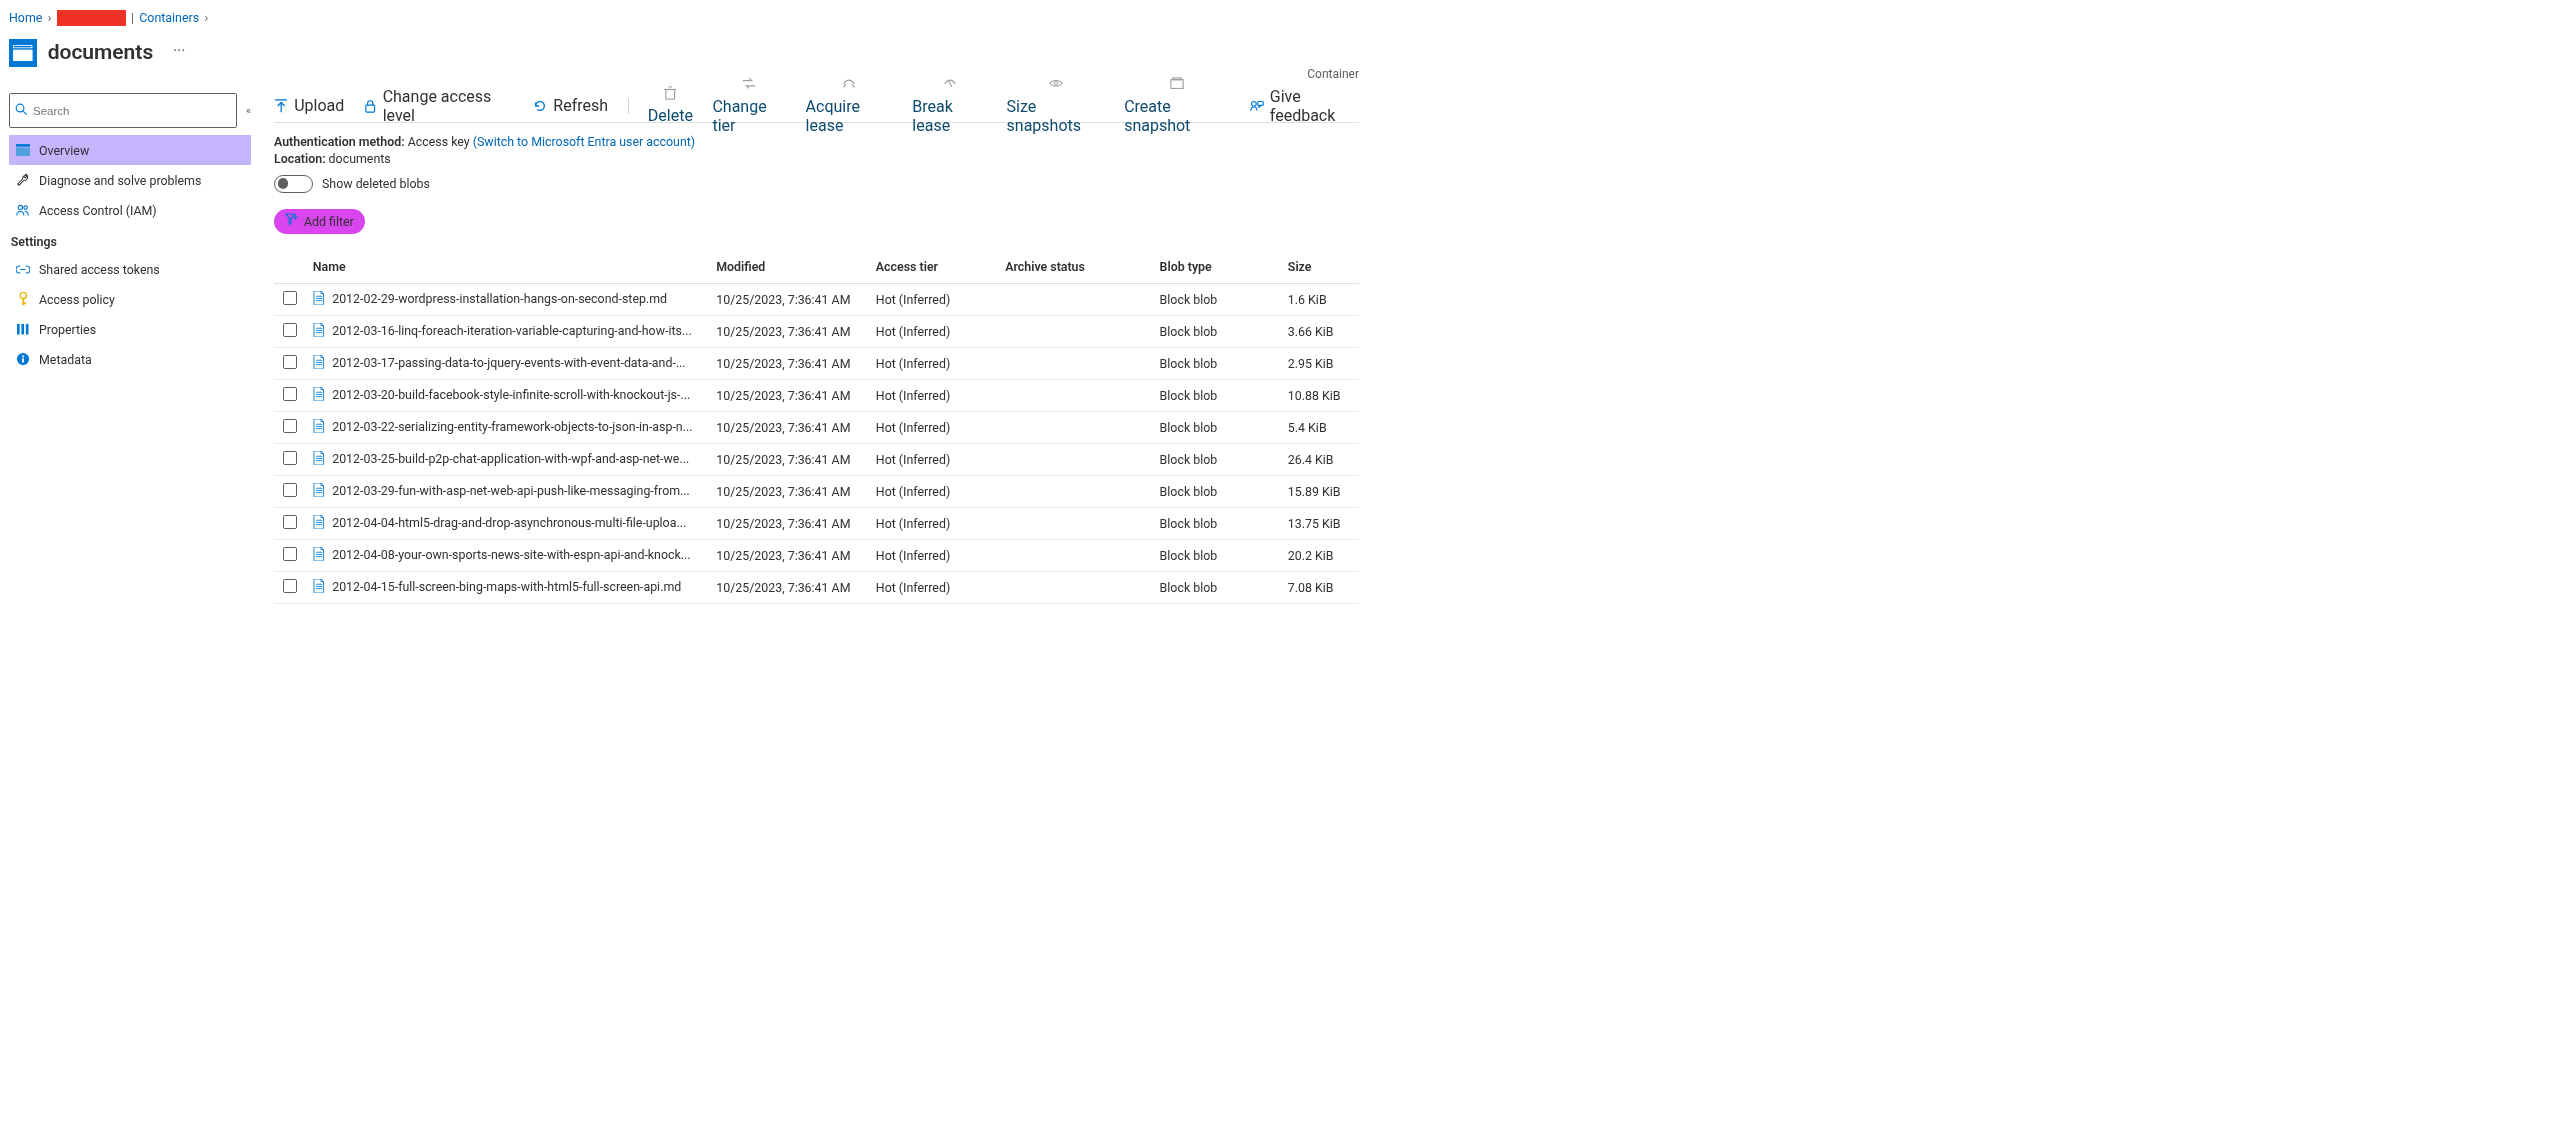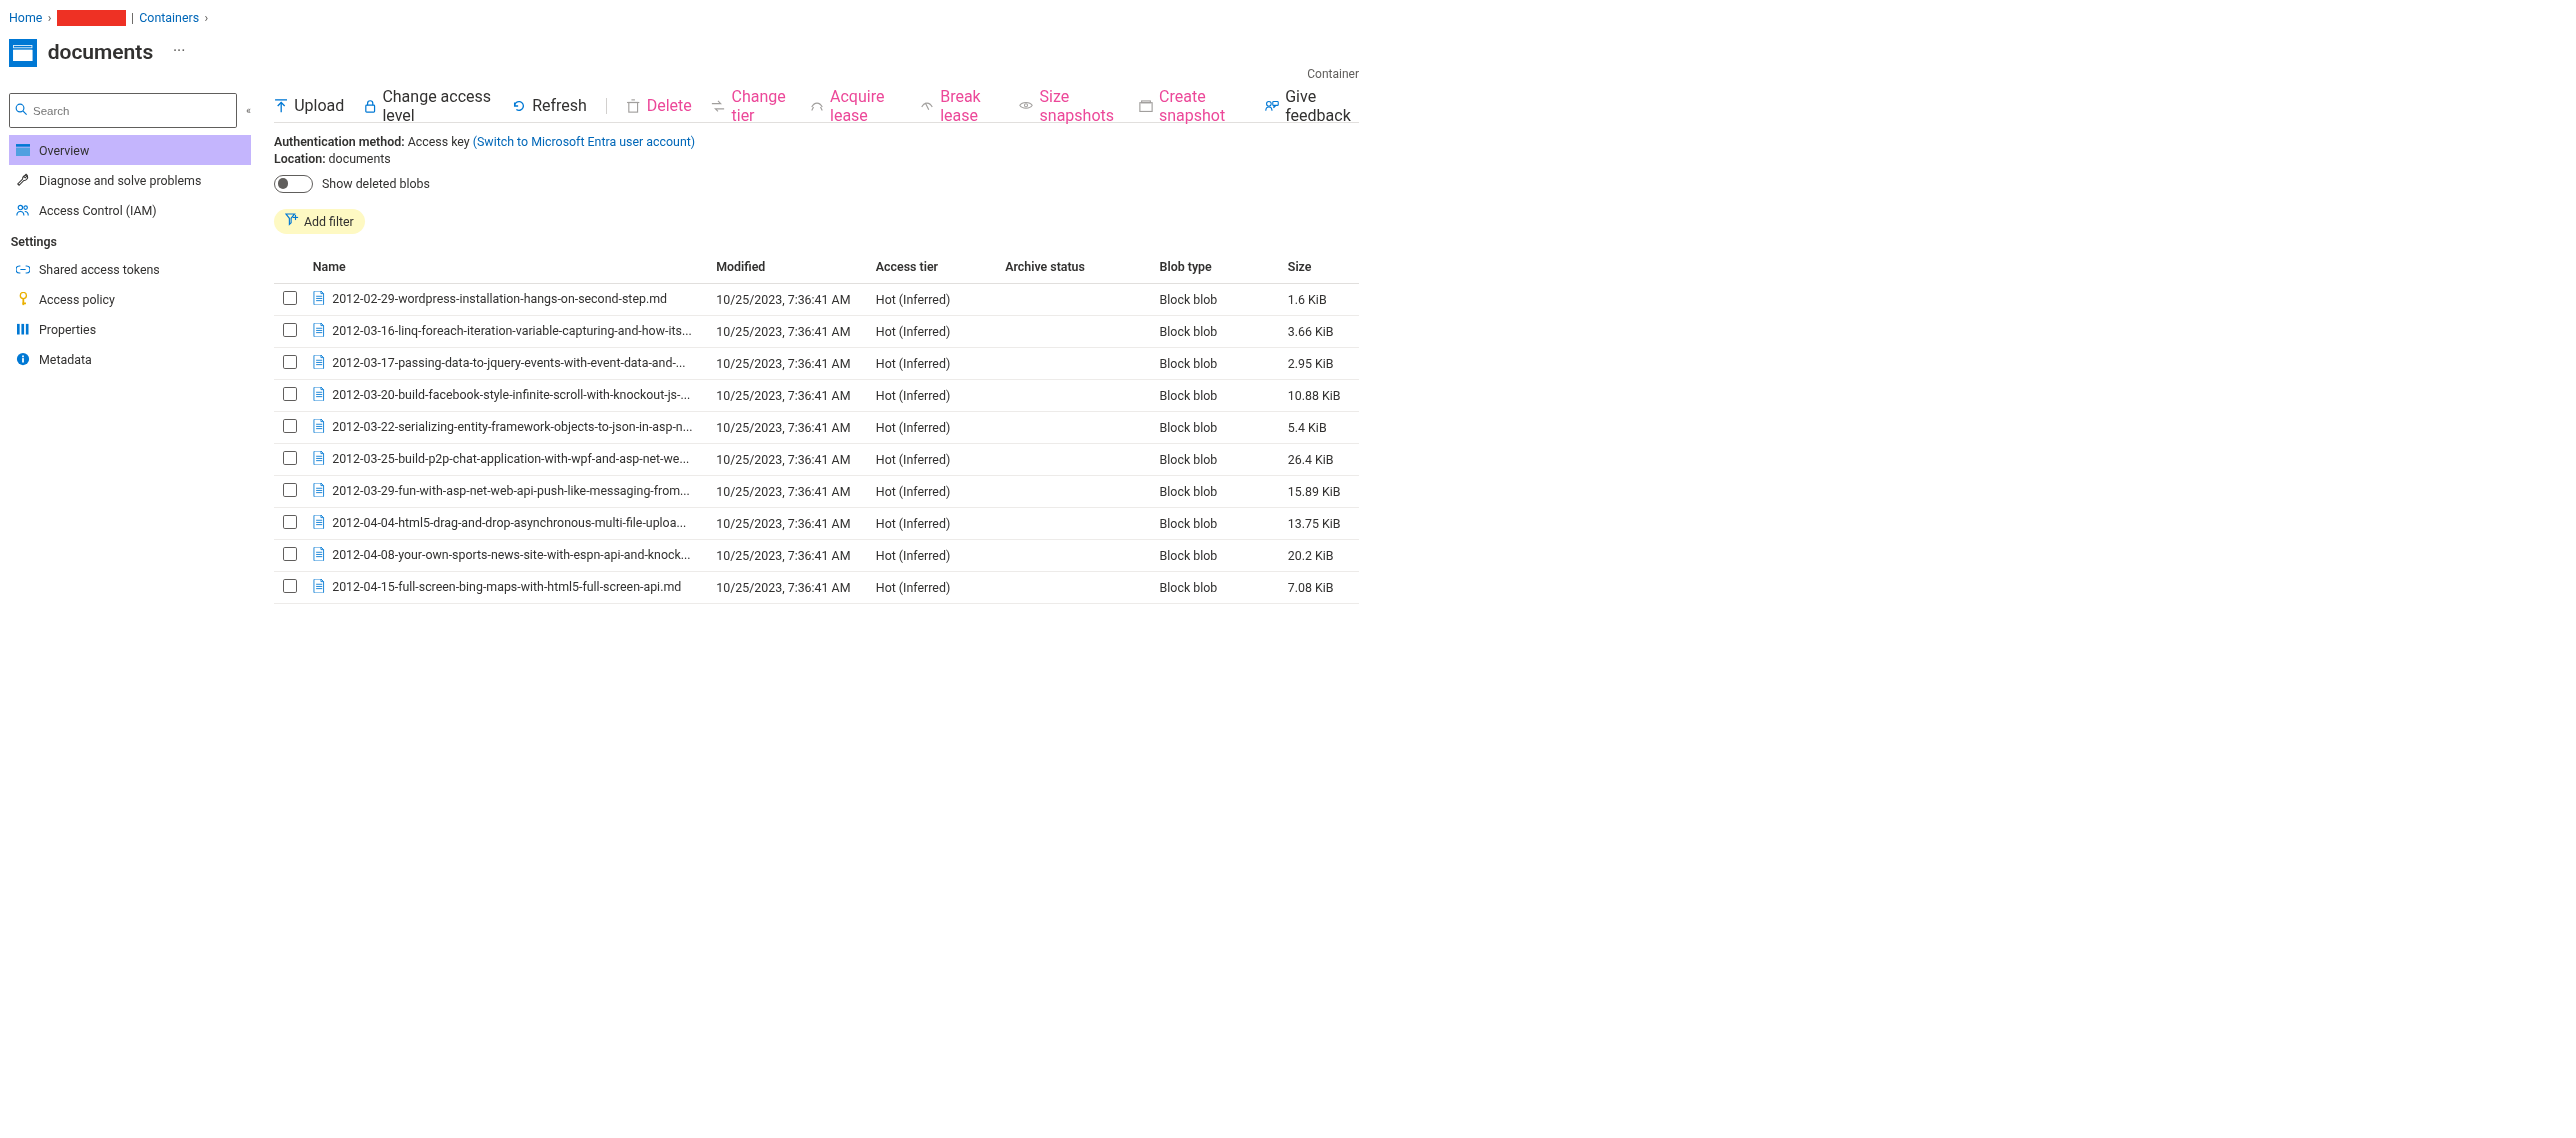--- a/index.html
+++ b/index.html
@@ -46,21 +46,21 @@
   }
   .nav-icon { width: 14px; display: flex; justify-content: center; }
   .section-header { font-weight: 600; font-size: 12.4px; padding: 9px 0 5.3px 1.8px; }
   
   .main { flex: 1; padding-left: 23px; }
   .toolbar {
     display: flex; align-items: center; gap: 19.5px; height: 30px;
     border-bottom: 0.9px solid #e1dfdd; padding-bottom: 3.6px;
   }
   .tool-btn { display: flex; align-items: center; gap: 6.2px; font-size: 16px; cursor: pointer; }
-  .tool-btn.disabled { color: #ec4899; cursor: default; }
+  .tool-btn.disabled { color: #0c4a6e; cursor: default; flex-direction: column; }
   .tool-btn.disabled .tool-icon svg * { stroke: #a19f9d; fill: none; }
   .tool-icon { width: 14px; height: 14px; display: flex; align-items: center; justify-content: center; }
   .tool-sep { width: 0.9px; height: 16px; background: #d2d0ce; }
   .meta-line { margin-top: 10.7px; font-size: 12.4px; }
   .meta-line b { font-weight: 600; }
   .switch-link { color: #0067b8; cursor: pointer; }
   .filter-row { display: flex; align-items: center; gap: 14px; margin-top: 9px; }
   .prefix-search {
     flex: 1; height: 23px; border: 0.9px solid #605e5c; border-radius: 1.8px;
     padding: 0 7px; font-size: 12.4px; outline: none;
@@ -70,21 +70,21 @@
     width: 39px; height: 18px; border: 0.9px solid #605e5c; border-radius: 9px;
     position: relative; cursor: pointer; background: #fff;
   }
   .toggle::after {
     content: ""; position: absolute; left: 2.7px; top: 2.7px; width: 10.7px; height: 10.7px;
     background: #605e5c; border-radius: 50%;
   }
   .add-filter-row { margin-top: 16px; }
   .add-filter {
     display: inline-flex; align-items: center; gap: 5.3px;
-    background: #fef9c3; color: #323130; height: 25px; padding: 0 10.7px;
+    background: #d946ef; color: #323130; height: 25px; padding: 0 10.7px;
     border-radius: 12.4px; font-size: 12.4px; cursor: pointer;
   }
   
   table.blobs { width: 100%; border-collapse: collapse; margin-top: 16px; font-size: 12.4px; }
   table.blobs th {
     text-align: left; font-weight: 600; padding: 9px 7px;
     border-bottom: 0.9px solid #e1dfdd;
   }
   table.blobs td {
     padding: 7px 7px; border-bottom: 0.9px solid #edebe9; vertical-align: middle;

